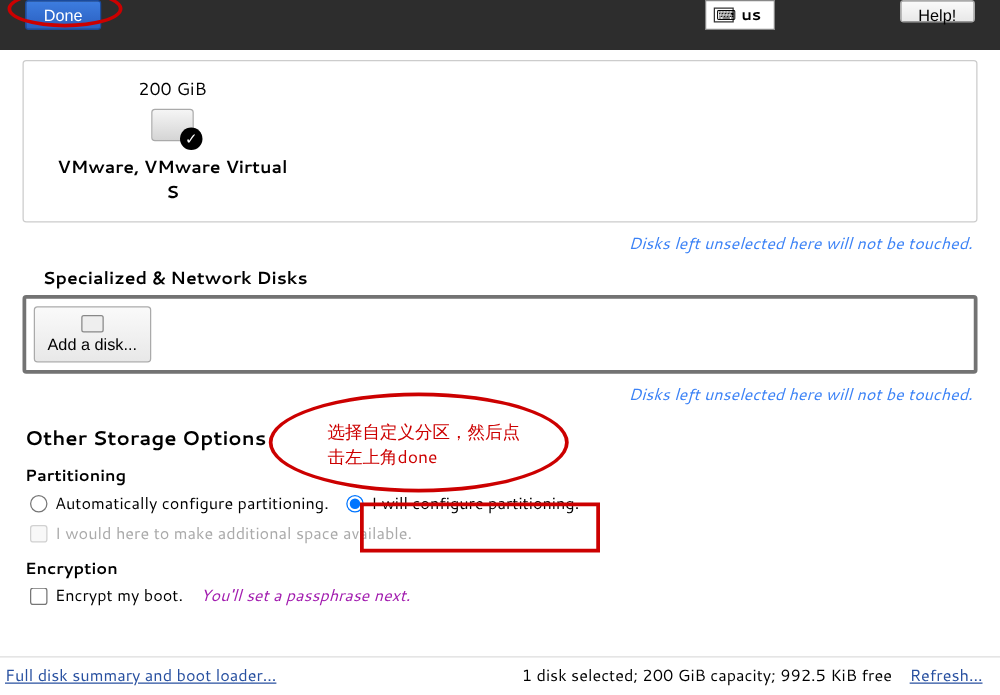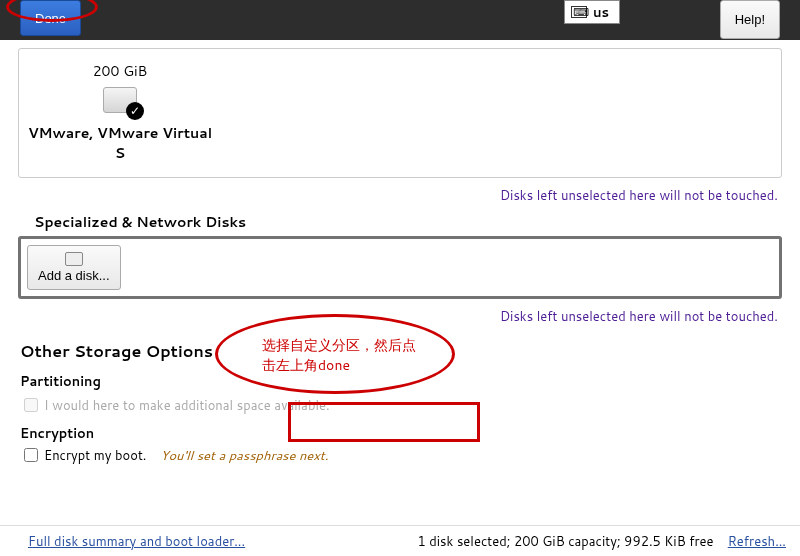--- a/index.html
+++ b/index.html
@@ -22,21 +22,21 @@
   }
   .done-btn {
     background: linear-gradient(#3d7de0, #2a5fc0);
     color: #fff;
     border: 1px solid #1a4a9c;
     border-radius: 3px;
     padding: 4px 14px;
     font-size: 13px;
     cursor: pointer;
     margin-top: 0px;
-    height: 36px;
+    height: 24px;
   }
   .done-circle {
     position: absolute;
     left: 6px;
     top: -8px;
     width: 92px;
     height: 30px;
     border: 3px solid #c00;
     border-radius: 50%;
     pointer-events: none;
@@ -69,31 +69,31 @@
   }
   .help-btn {
     position: absolute;
     right: 20px;
     top: 0;
     background: linear-gradient(#fafafa,#e8e8e8);
     border: 1px solid #aaa;
     border-radius: 3px;
     padding: 4px 14px;
     font-size: 13px;
-    height: 39px;
+    height: 18px;
     cursor: pointer;
   }
   .content {
     padding: 0 18px;
   }
   .disk-panel {
     border: 1px solid #ccc;
     border-radius: 3px;
     margin-top: 8px;
-    padding: 12px 6px 14px;
+    padding: 12px 24px 14px;
   }
   .disk-item { width: 190px; text-align: center; }
   .disk-size { font-size: 14px; margin-bottom: 6px; }
   .disk-icon {
     width: 34px; height: 26px;
     background: linear-gradient(#f5f5f5,#d5d5d5);
     border: 1px solid #aaa;
     border-radius: 3px;
     margin: 0 auto;
     position: relative;
@@ -106,21 +106,22 @@
     border-radius: 50%;
     color: #fff;
     font-size: 12px;
     line-height: 18px;
     text-align: center;
   }
   .disk-name { font-weight: bold; margin-top: 10px; font-size: 14px; }
   .disk-detail { color: #333; margin-top: 4px; font-size: 13px; }
   .notice {
     text-align: right;
-    color: #4c1d95;
+    font-style: italic;
+    color: #3b82f6;
     margin: 8px 4px 4px 0;
     font-size: 13px;
   }
   .section-title { font-weight: bold; margin: 8px 16px 4px; font-size: 14px; }
   .add-disk-box {
     border: 3px solid #737373;
     border-radius: 3px;
     padding: 6px;
   }
   .add-disk-btn {
@@ -152,21 +153,21 @@
   .radio-opt, .check-opt {
     display: inline-flex;
     align-items: center;
     gap: 6px;
     font-size: 13px;
   }
   input[type=radio], input[type=checkbox] {
     width: 14px; height: 14px;
   }
   .disabled-text { color: #aaa; }
-  .hint-text { color: #a16207; font-style: italic; }
+  .hint-text { color: #a21caf; font-style: italic; }
   .red-box {
     position: absolute;
     border: 3px solid #c00;
     pointer-events: none;
   }
   .annot-ellipse {
     position: absolute;
     border: 3px solid #c00;
     border-radius: 50%;
     left: 215px;
@@ -184,21 +185,21 @@
     width: 160px;
     line-height: 1.4;
     pointer-events: none;
   }
   .bottom-bar {
     position: absolute;
     bottom: 0;
     left: 0;
     right: 0;
     border-top: 1px solid #ddd;
-    padding: 6px 14px 6px 28px;
+    padding: 6px 14px 6px 4px;
     display: flex;
     justify-content: space-between;
     font-size: 13px;
   }
   .link { color: #2850a0; text-decoration: underline; cursor: pointer; }
   .main-title { font-size: 16px; font-weight: bold; margin: 14px 0 4px 2px; }
 </style>
 </head>
 <body>
 
@@ -230,20 +231,30 @@
     <button class="add-disk-btn">
       <span class="hdd-icon"></span>
       <span>Add a disk...</span>
     </button>
   </div>
   <div class="notice">Disks left unselected here will not be touched.</div>
 
   <div class="main-title">Other Storage Options</div>
 
   <div class="subheader">Partitioning</div>
+  <div class="radio-row">
+    <label class="radio-opt">
+      <input type="radio" name="part" style="">
+      <span>Automatically configure partitioning.</span>
+    </label>
+    <label class="radio-opt">
+      <input type="radio" name="part" checked="" style="">
+      <span>I will configure partitioning.</span>
+    </label>
+  </div>
   <div class="radio-row" style="margin-top:6px;">
     <label class="check-opt disabled-text">
       <input type="checkbox" disabled="" style="">
       <span>I would here to make additional space available.</span>
     </label>
   </div>
 
   <div class="subheader">Encryption</div>
   <div class="radio-row">
     <label class="check-opt">

